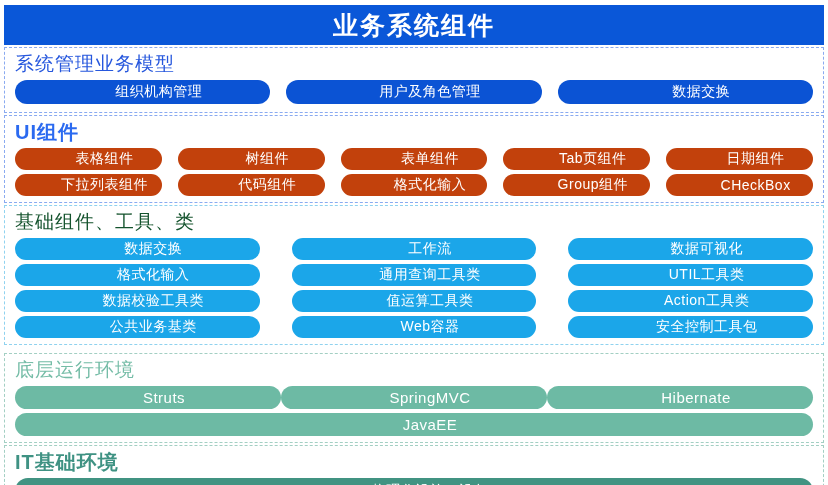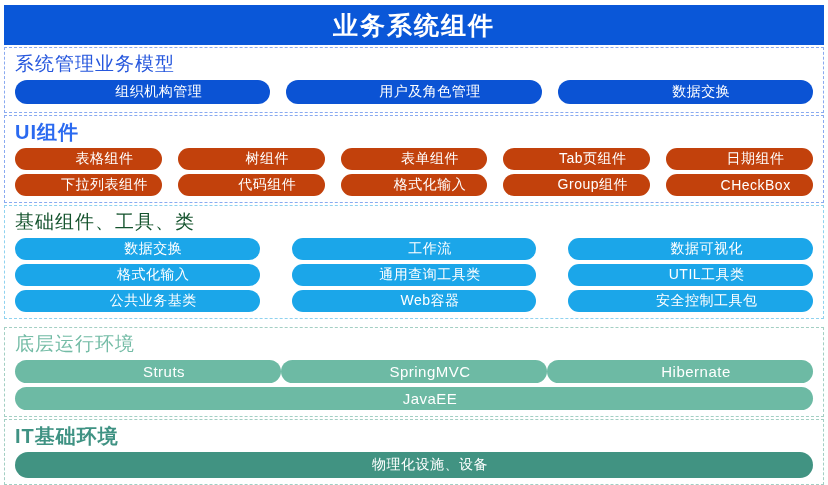--- a/index.html
+++ b/index.html
@@ -198,20 +198,25 @@
       <div class="pill">数据交换</div>
       <div class="pill">工作流</div>
       <div class="pill">数据可视化</div>
     </div>
     <div class="row">
       <div class="pill">格式化输入</div>
       <div class="pill">通用查询工具类</div>
       <div class="pill">UTIL工具类</div>
     </div>
     <div class="row">
+      <div class="pill">数据校验工具类</div>
+      <div class="pill">值运算工具类</div>
+      <div class="pill">Action工具类</div>
+    </div>
+    <div class="row">
       <div class="pill">公共业务基类</div>
       <div class="pill">Web容器</div>
       <div class="pill">安全控制工具包</div>
     </div>
   </div>
 
   <div class="layer layer-runtime">
     <div class="layer-title t-serif-green">底层运行环境</div>
     <div class="row">
       <div class="pill">Struts</div>

